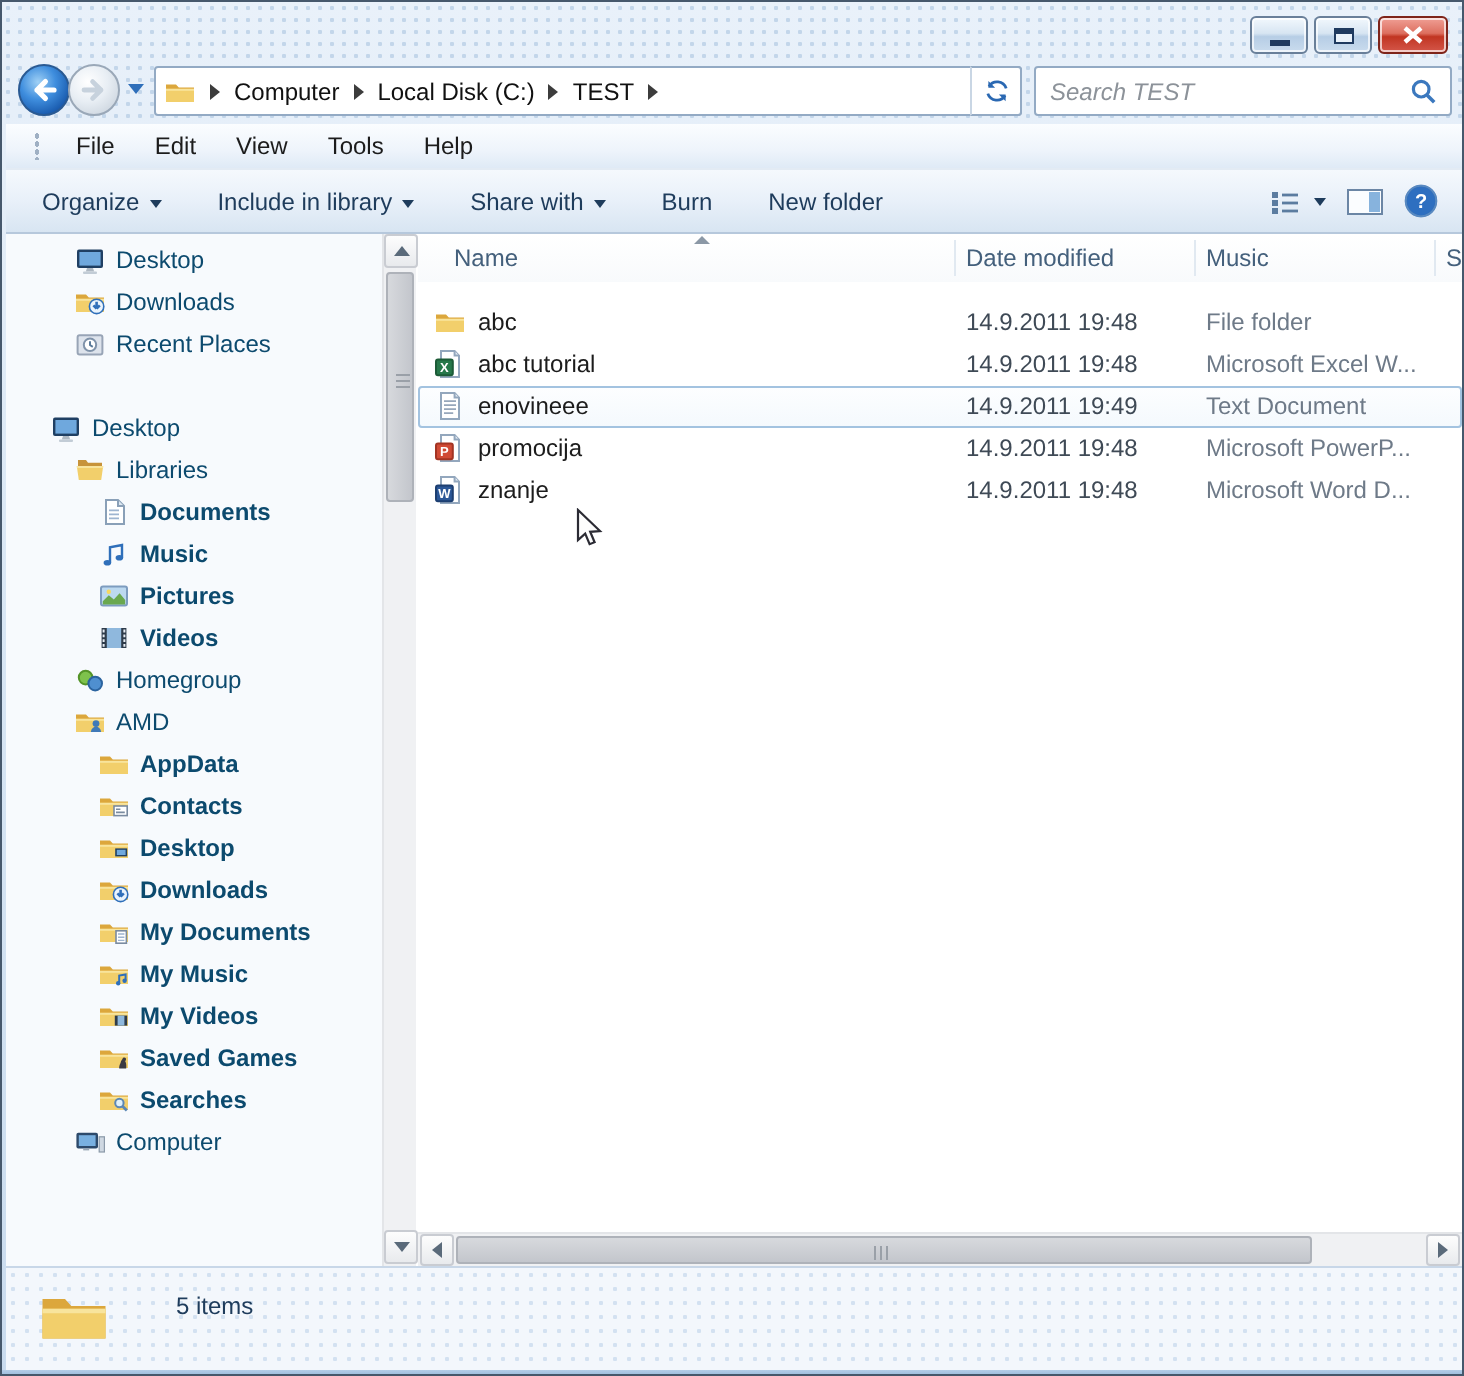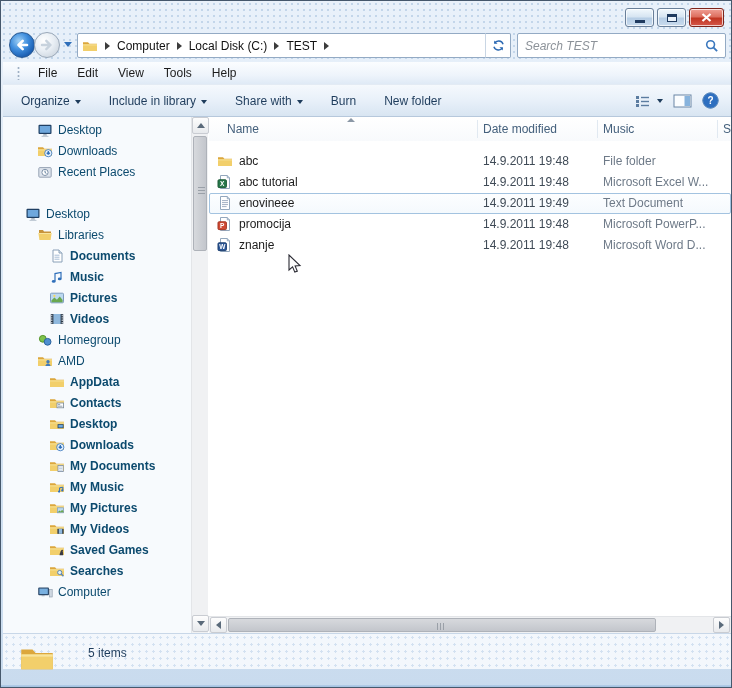--- a/index.html
+++ b/index.html
@@ -104,21 +104,21 @@
     border-left:4px solid transparent; border-right:4px solid transparent; border-bottom:4px solid #8b98a6; }
   .rows { position:absolute; top:34px; left:0; width:522px; }
   .frow { position:relative; height:21px; }
   .frow .ficon { position:absolute; left:8px; top:2px; }
   .frow .fname { position:absolute; left:30px; top:3px; color:#1c1c1c; white-space:nowrap; }
   .frow .fdate { position:absolute; left:274px; top:3px; color:#3f4a56; white-space:nowrap; }
   .frow .ftype { position:absolute; left:394px; top:3px; color:#6e7a88; white-space:nowrap; }
   .frow.selected { outline:1px solid #a3c3e0; outline-offset:-1px; border-radius:2px;
     background:linear-gradient(180deg,#fdfeff,#f4f9fd); }
   
-  .statusbar { position:absolute; top:632px; left:2px; width:728px; height:36px;
+  .statusbar { position:absolute; top:632px; left:2px; width:728px; height:56px;
     background:#f3f7fc; border-top:1px solid #c8d7e8;
     background-image:radial-gradient(#d3e1f1 1px, transparent 1.2px); background-size:7px 7px; }
   .status-folder { position:absolute; left:16px; top:6px; }
   .status-count { position:absolute; left:85px; top:12px; color:#1e3c5c; }
   .bottomstrip { position:absolute; top:684px; left:0; width:732px; height:4px;
     background:linear-gradient(180deg,#b4cde8,#8fb3d6); }
   .icon { display:inline-flex; width:16px; height:16px; flex:0 0 16px; }
   .icon svg { width:16px; height:16px; }
   
   .cursor { position:absolute; left:286px; top:253px; width:16px; height:22px; pointer-events:none; z-index:50; }
@@ -441,32 +441,20 @@
               </svg>
             </span>
             <span class="lbl">My Music</span>
           </div>
           <div class="side-item ind2">
             <span class="icon">
               <svg viewBox="0 0 16 16" width="16" height="16">
                 <path d="M1 4.2h5l1.4 1.6H15V13H1z" fill="#dca73c"></path>
                 <path d="M1 6.4h14V13H1z" fill="#f2cf6b"></path>
                 <path d="M1 6.4h14v1H1z" fill="#f8e49c"></path>
-                <rect x="8.4" y="7.8" width="6.2" height="5" fill="#bcd9f0" stroke="#7d9cbf" stroke-width=".7"></rect>
-                <path d="M8.9 12l1.6-1.6 1.2 1 1.4-1.6 1.4 1.8v.7H8.9z" fill="#6aa84f"></path>
-              </svg>
-            </span>
-            <span class="lbl">My Pictures</span>
-          </div>
-          <div class="side-item ind2">
-            <span class="icon">
-              <svg viewBox="0 0 16 16" width="16" height="16">
-                <path d="M1 4.2h5l1.4 1.6H15V13H1z" fill="#dca73c"></path>
-                <path d="M1 6.4h14V13H1z" fill="#f2cf6b"></path>
-                <path d="M1 6.4h14v1H1z" fill="#f8e49c"></path>
                 <rect x="8.4" y="7.8" width="6.2" height="5" fill="#2e3b4a"></rect>
                 <rect x="9.8" y="7.8" width="3.4" height="5" fill="#8fb8dd"></rect>
               </svg>
             </span>
             <span class="lbl">My Videos</span>
           </div>
           <div class="side-item ind2">
             <span class="icon">
               <svg viewBox="0 0 16 16" width="16" height="16">
                 <path d="M1 4.2h5l1.4 1.6H15V13H1z" fill="#dca73c"></path>

